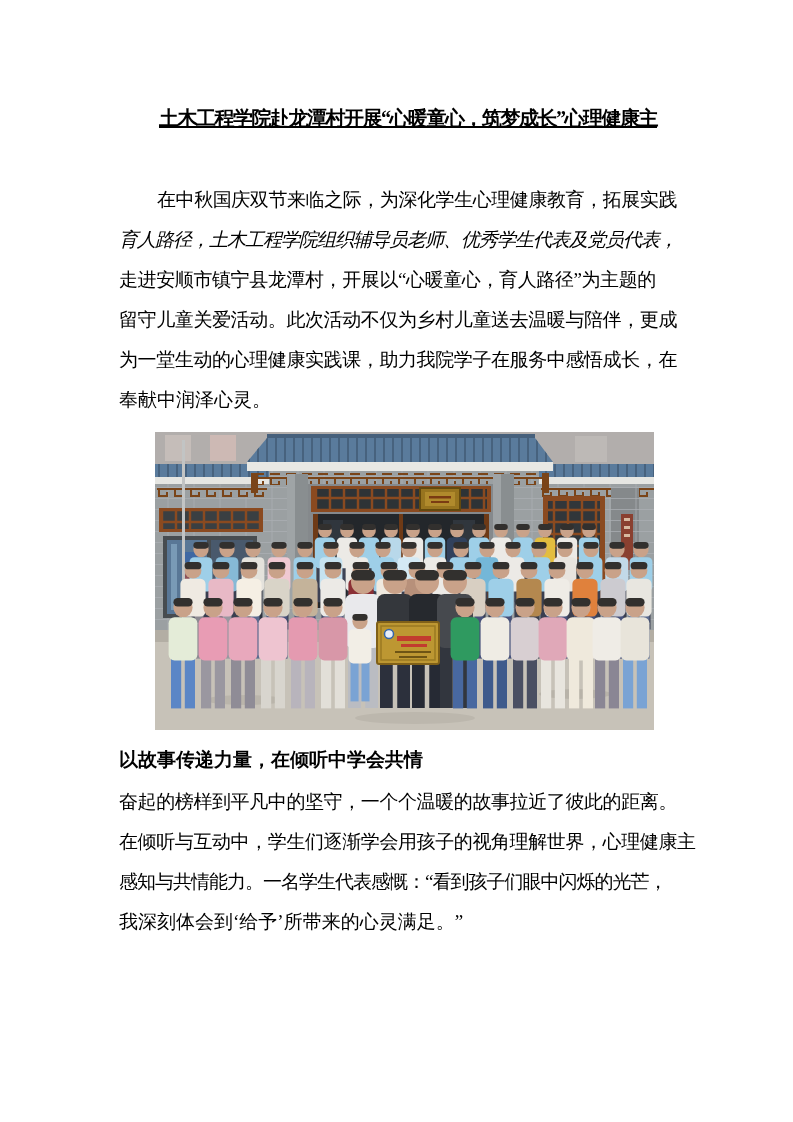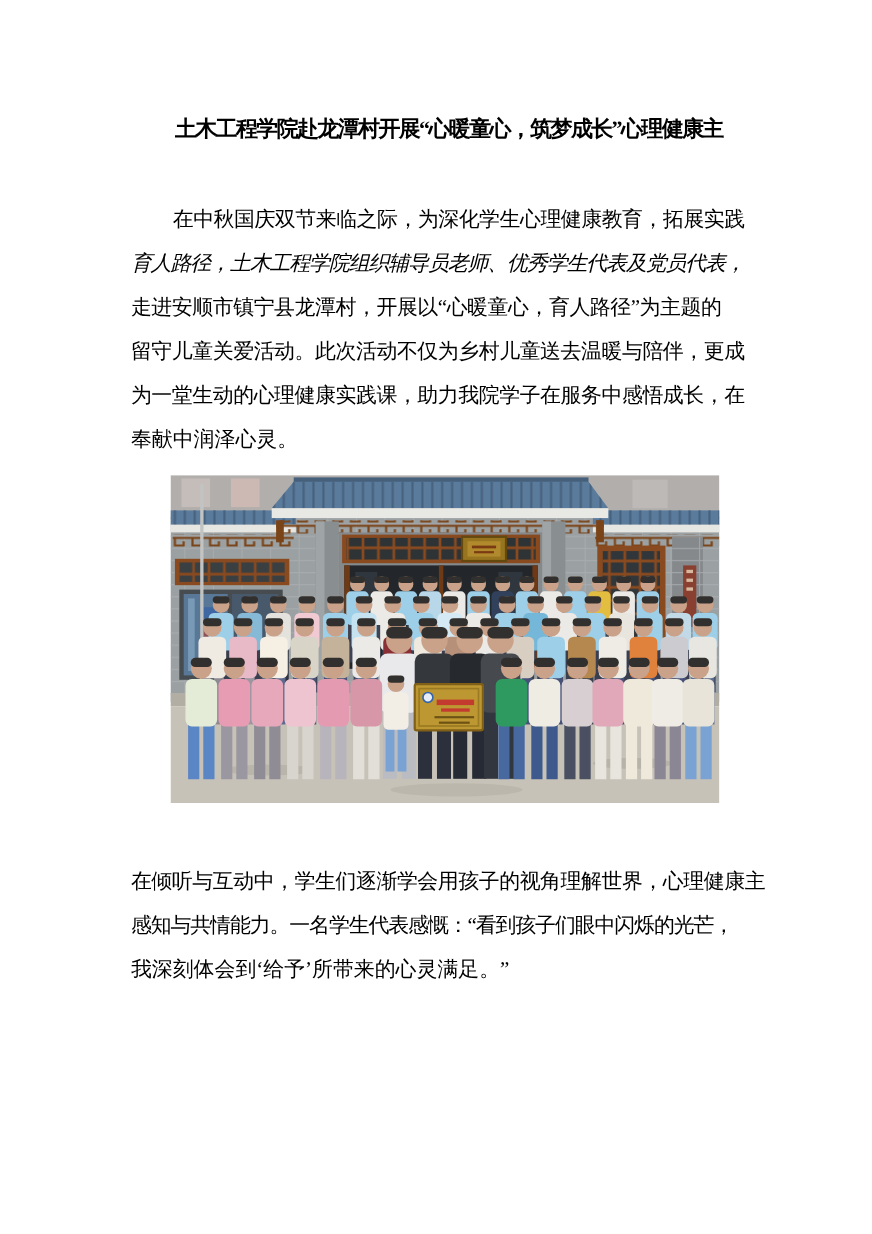--- a/index.html
+++ b/index.html
@@ -31,21 +31,21 @@
     position:absolute;left:155px;top:432px;width:499px;height:298px;margin:0;
   }
   .photo svg{display:block;width:499px;height:298px;}
 </style>
 </head>
 <body>
 
 <div class="page">
 
   <div class="doc-title">
-    <div class="jline indent" style="letter-spacing: -1.5px;">土木工程学院赴龙潭村开展“心暖童心，筑梦成长”心理健康主</div>
+    <div class="jline indent" style="letter-spacing: -1.5px; text-decoration: underline;">土木工程学院赴龙潭村开展“心暖童心，筑梦成长”心理健康主</div>
   </div>
 
   <div class="para para1">
     <div class="jline indent" style="letter-spacing: -0.43px; text-align: center;">在中秋国庆双节来临之际，为深化学生心理健康教育，拓展实践</div>
     <div class="jline" style="letter-spacing: -1px; font-style: italic;">育人路径，土木工程学院组织辅导员老师、优秀学生代表及党员代表，</div>
     <div class="jline" style="letter-spacing: -0.4px;">走进安顺市镇宁县龙潭村，开展以“心暖童心，育人路径”为主题的</div>
     <div class="jline" style="letter-spacing: -0.4px;">留守儿童关爱活动。此次活动不仅为乡村儿童送去温暖与陪伴，更成</div>
     <div class="jline" style="letter-spacing: -0.4px;">为一堂生动的心理健康实践课，助力我院学子在服务中感悟成长，在</div>
     <div class="jline last" style="letter-spacing: 0px;">奉献中润泽心灵。</div>
   </div>
@@ -611,20 +611,22 @@
         <rect x="226" y="194" width="54" height="34" fill="none" stroke="#9a7a22" stroke-width="1.5"></rect>
         <circle cx="234" cy="202" r="4.5" fill="#e8eef8" stroke="#3565aa" stroke-width="1.5"></circle>
         <rect x="242" y="204" width="34" height="5" fill="#c23b2e"></rect>
         <rect x="246" y="212" width="26" height="3" fill="#c23b2e"></rect>
         <rect x="240" y="219" width="36" height="2" fill="#6e5414"></rect>
         <rect x="244" y="224" width="28" height="2" fill="#6e5414"></rect>
       </g>
     </svg>
   </figure>
 
+  <h2 class="subheading">以故事传递力量，在倾听中学会共情</h2>
 
   <div class="para para2">
+    <div class="jline" style="letter-spacing: -0.4px;">奋起的榜样到平凡中的坚守，一个个温暖的故事拉近了彼此的距离。</div>
     <div class="jline" style="letter-spacing: -0.4px;">在倾听与互动中，学生们逐渐学会用孩子的视角理解世界，心理健康主</div>
     <div class="jline" style="letter-spacing: -1px;">感知与共情能力。一名学生代表感慨：“看到孩子们眼中闪烁的光芒，</div>
     <div class="jline last" style="letter-spacing: 0px;">我深刻体会到‘给予’所带来的心灵满足。”</div>
   </div>
 
 </div>
 
 </body></html>

